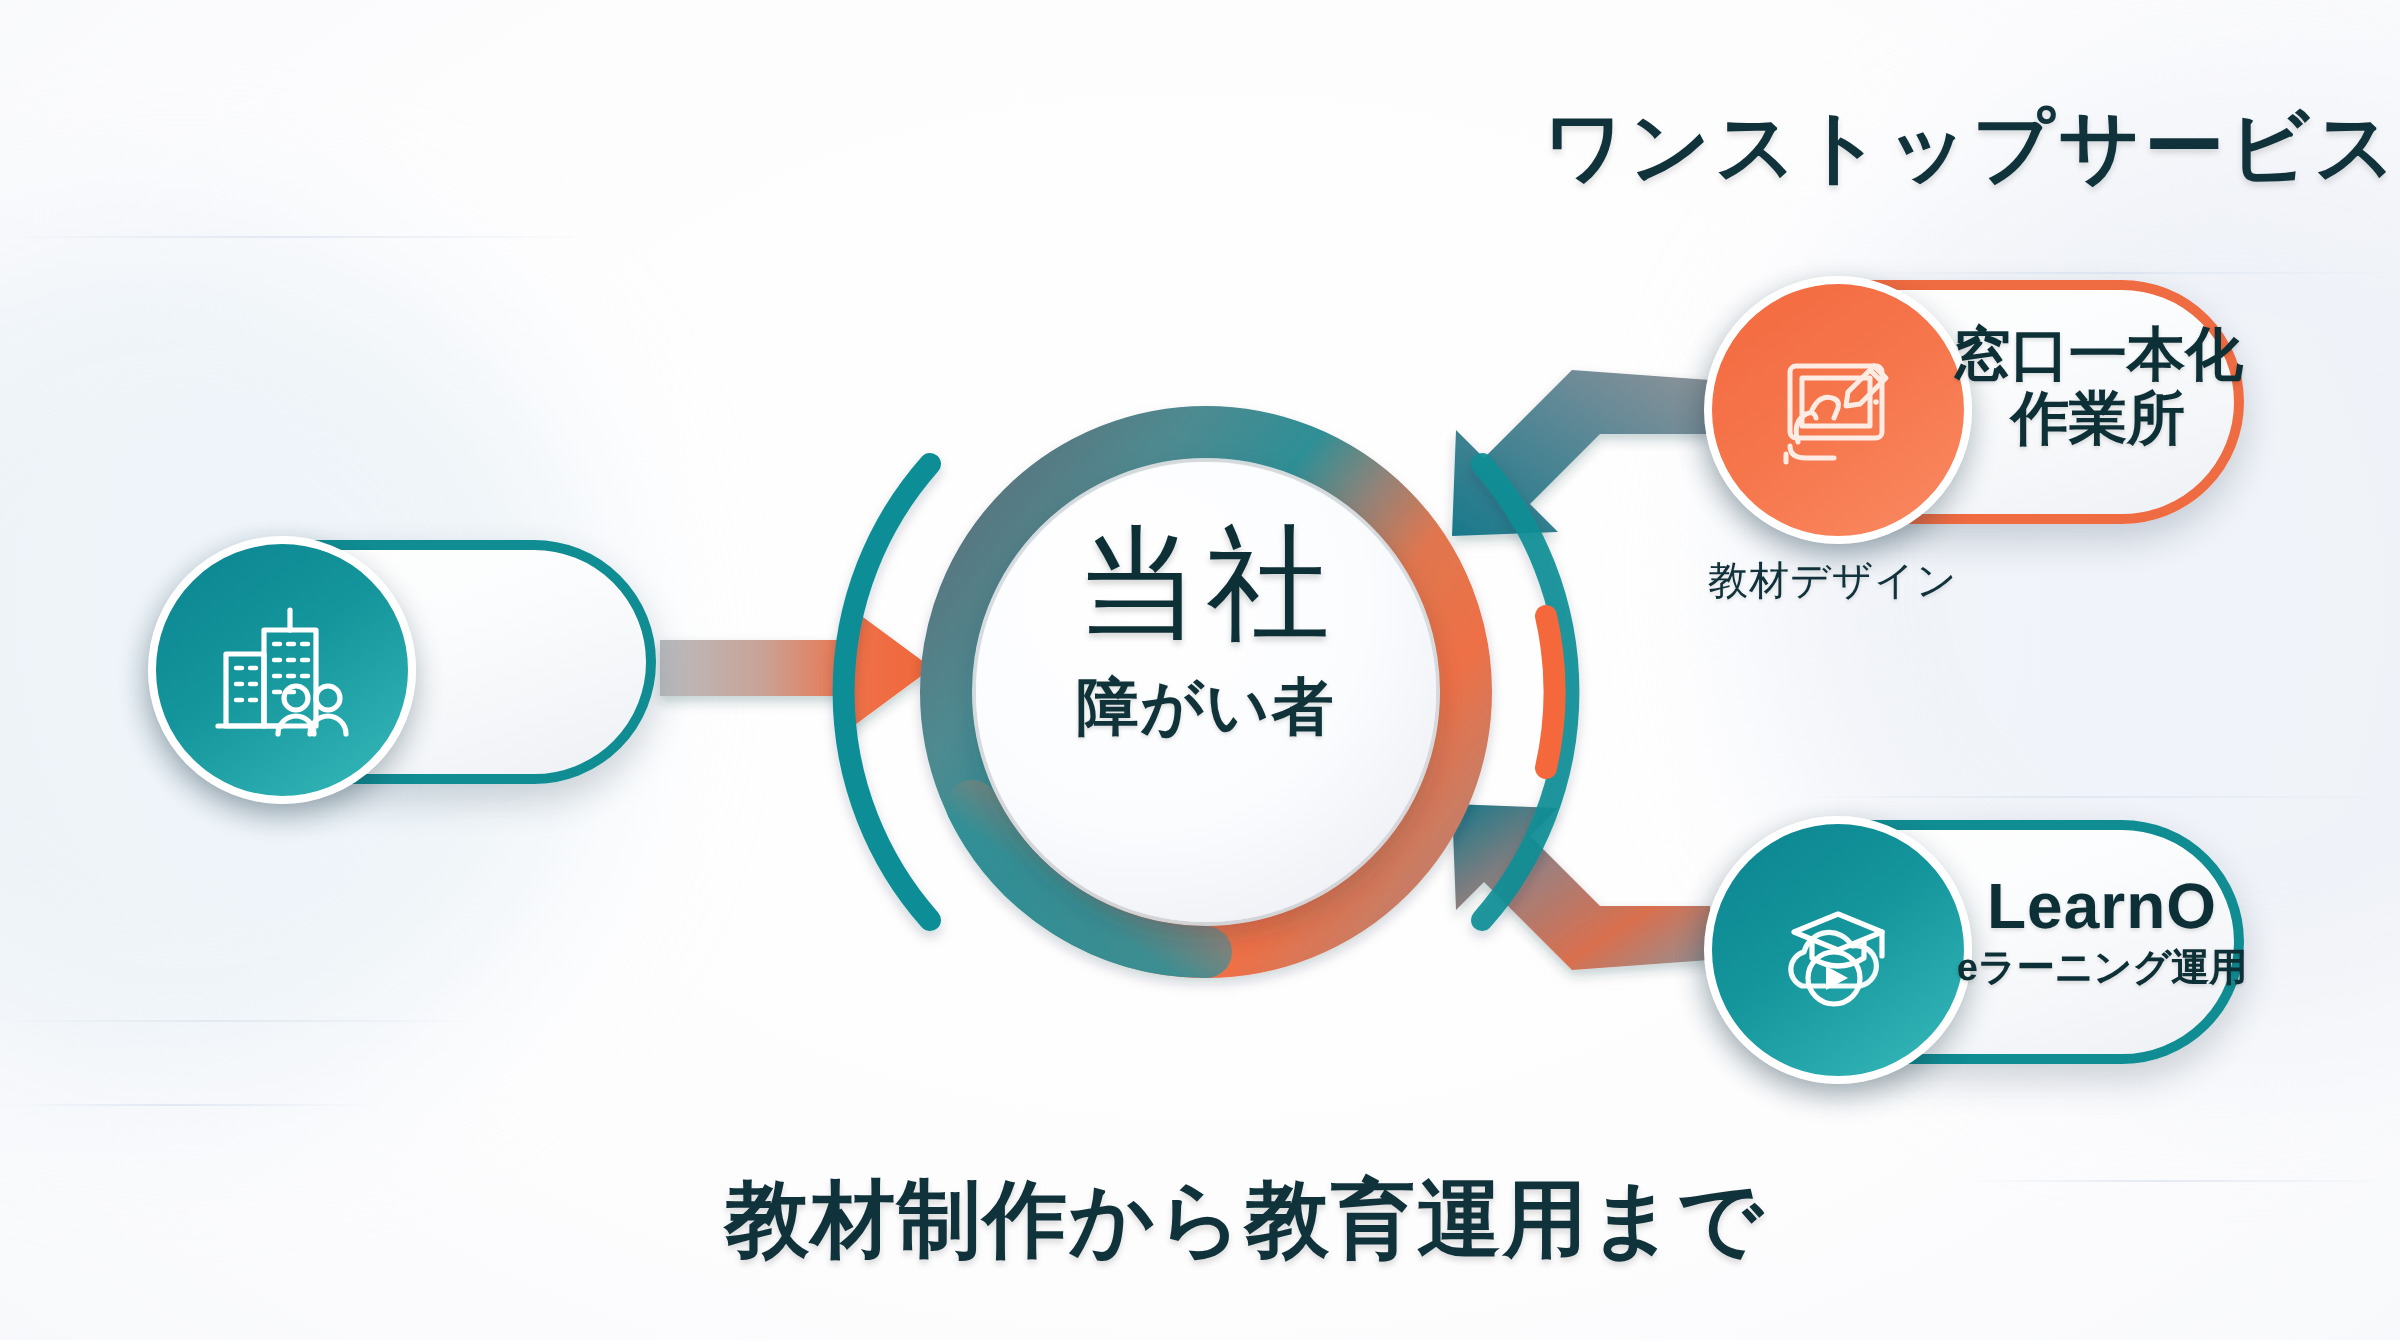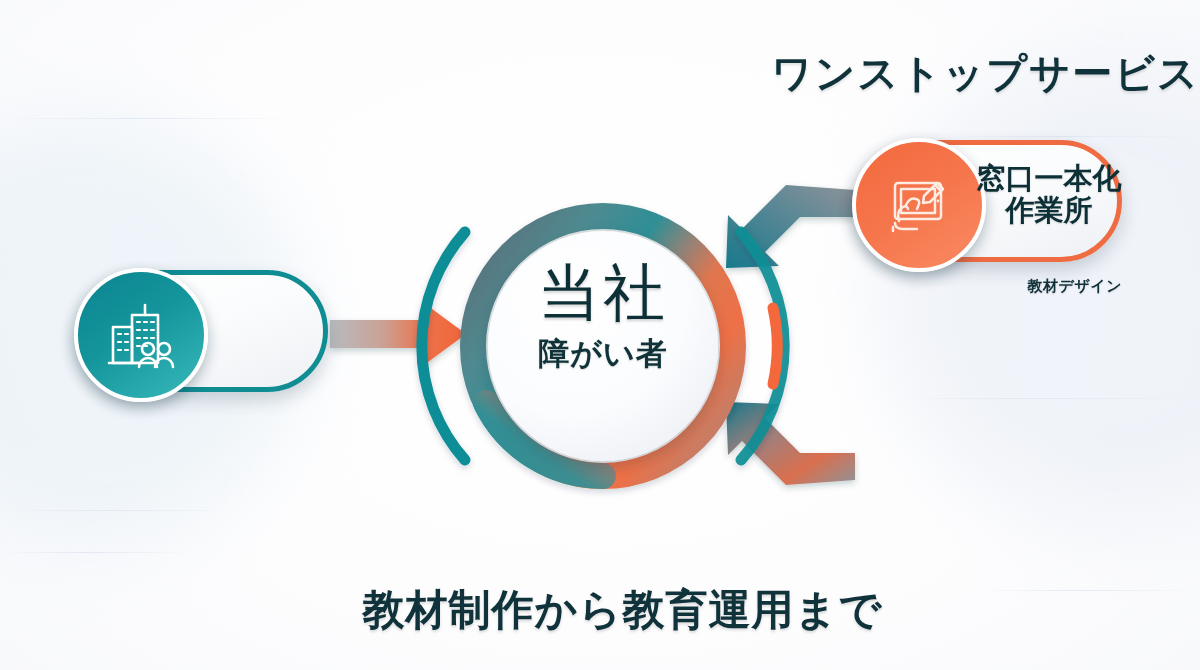--- a/index.html
+++ b/index.html
@@ -132,24 +132,24 @@
     position: absolute;
     text-align: center;
     color: #0d2f36;
     font-weight: 700;
     line-height: 1.12;
     text-shadow: 0 1px 2px rgba(0,0,0,.14);
     pointer-events: none;
   }
   .node-caption {
     position: absolute;
-    text-align: right;
+    text-align: left;
     color: #11323a;
-    font-weight: 700;
-    font-size: 15px;
+    font-weight: 400;
+    font-size: 20px;
     letter-spacing: .5px;
     text-shadow: 0 1px 2px rgba(0,0,0,.12);
   }
 
   
   #node-company { left: 76px; top: 270px; width: 252px; height: 122px; }
   #node-company .node-icon { left: -2px; top: -2px; width: 126px; height: 126px; }
   #node-company .node-label { left: 126px; top: 38px; width: 120px; font-size: 30px; }
 
   #node-workshop { left: 854px; top: 140px; width: 268px; height: 122px; }
@@ -332,16 +332,35 @@
         </g>
       </svg>
     </div>
     <div class="node-label">
       <div>窓口一本化</div>
       <div>作業所</div>
     </div>
   </div>
   <div class="node-caption" id="cap-workshop">教材デザイン</div>
 
+  <div class="node node-teal" id="node-learno">
+    <div class="node-body"></div>
+    <div class="node-icon">
+      <svg width="80" height="80" viewBox="0 0 80 80" xmlns="http://www.w3.org/2000/svg">
+        <g fill="none" stroke="#ffffff" stroke-width="2.6" stroke-linejoin="round" stroke-linecap="round">
+          <path d="M 40 22 L 62 31 L 40 40 L 18 31 Z"></path>
+          <path d="M 27 35 v 9 q 13 8 26 0 v -9"></path>
+          <line x1="62" y1="31" x2="62" y2="43"></line>
+          <path d="M 22 58 a 9 9 0 0 1 1 -17 a 13 13 0 0 1 24 -3 a 9 9 0 0 1 4 20 Z" opacity="0.95"></path>
+          <circle cx="38" cy="54" r="13" fill="none"></circle>
+          <path d="M 34 48 l 11 6 l -11 6 Z" fill="#ffffff" stroke="none"></path>
+        </g>
+      </svg>
+    </div>
+    <div class="node-label">
+      <div class="learno-name">LearnO</div>
+      <div class="learno-sub">eラーニング運用</div>
+    </div>
+  </div>
 
   <div class="footline">教材制作から教育運用まで</div>
 
 </div>
 
 </body></html>

